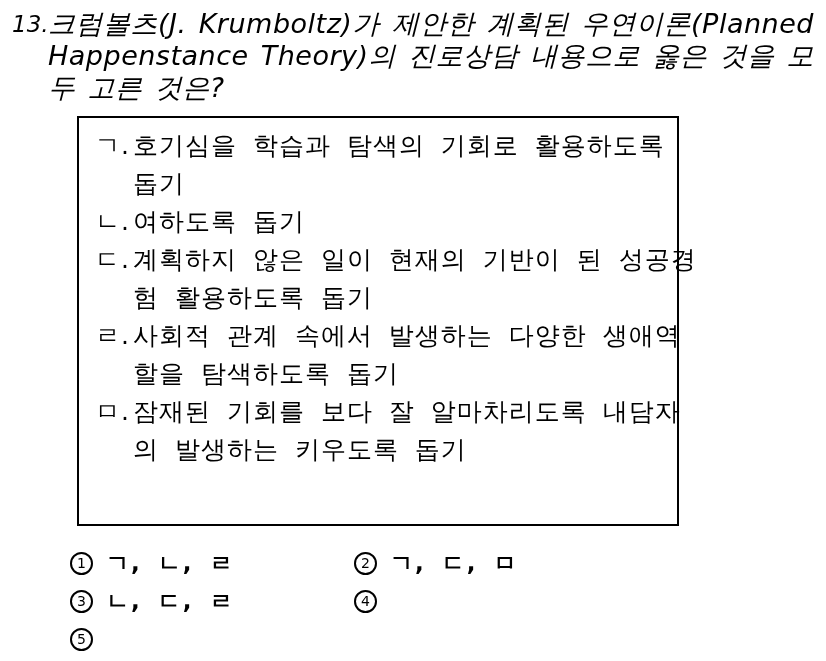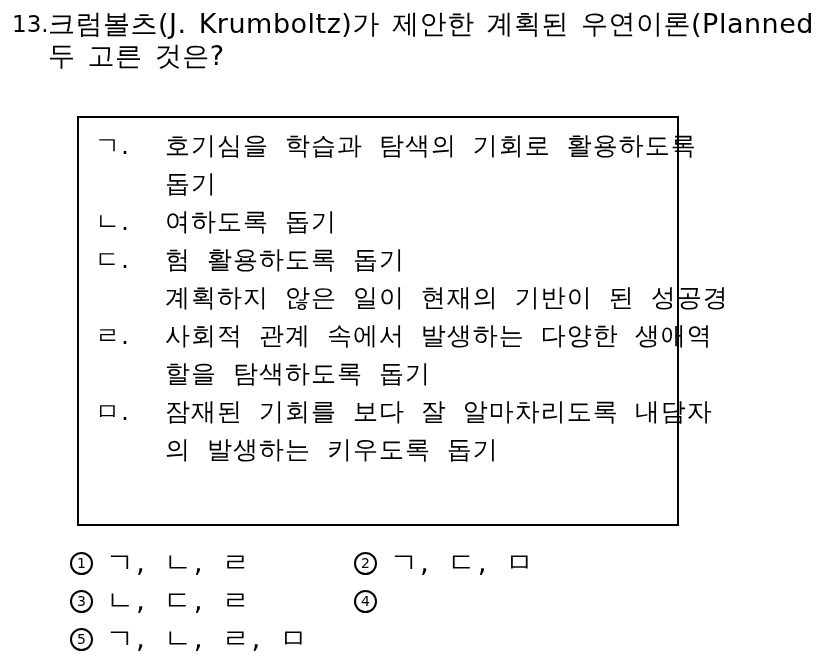--- a/index.html
+++ b/index.html
@@ -16,20 +16,21 @@
     overflow: hidden;
   }
 
   
   .question {
     position: absolute;
     left: 12px;
     top: 8px;
     display: flex;
     align-items: flex-start;
+    font-style: italic;
   }
   .qnum {
     font-size: 23px;
     line-height: 32px;
     width: 36px;
     flex-shrink: 0;
   }
   .qtext {
     font-size: 27px;
     line-height: 32px;
@@ -55,21 +56,20 @@
     line-height: 38px;
     letter-spacing: 1px;
     word-spacing: 7px;
   }
   .box-item .marker {
     width: 38px;
     flex-shrink: 0;
   }
   .box-item .item-lines {
     white-space: nowrap;
-    margin-left: 32px;
   }
 
   
   .options {
     position: absolute;
     left: 70px;
     top: 544px;
     width: 620px;
   }
   .opt-row {
@@ -90,33 +90,35 @@
     box-sizing: border-box;
     display: flex;
     align-items: center;
     justify-content: center;
     font-size: 14px;
     line-height: 1;
     margin-right: 13px;
     flex-shrink: 0;
   }
   .opt-label {
-    font-size: 28px;
+    font-size: 23px;
     letter-spacing: 2px;
     word-spacing: 6px;
     white-space: nowrap;
+    font-weight: bold;
   }
 </style>
 </head>
 <body>
 
 <div class="question">
   <div class="qnum">13.</div>
   <div class="qtext">
     <div>크럼볼츠(J. Krumboltz)가 제안한 계획된 우연이론(Planned</div>
+    <div>Happenstance Theory)의 진로상담 내용으로 옳은 것을 모</div>
     <div>두 고른 것은?</div>
   </div>
 </div>
 
 <div class="example-box">
 
   <div class="box-item">
     <div class="marker">ㄱ.</div>
     <div class="item-lines">
       <div>호기심을 학습과 탐색의 기회로 활용하도록</div>
@@ -127,22 +129,22 @@
   <div class="box-item">
     <div class="marker">ㄴ.</div>
     <div class="item-lines">
       <div>여하도록 돕기</div>
     </div>
   </div>
 
   <div class="box-item">
     <div class="marker">ㄷ.</div>
     <div class="item-lines">
+      <div>계획하지 않은 일이 현재의 기반이 된 성공경</div>
       <div>험 활용하도록 돕기</div>
-      <div>계획하지 않은 일이 현재의 기반이 된 성공경</div>
     </div>
   </div>
 
   <div class="box-item">
     <div class="marker">ㄹ.</div>
     <div class="item-lines">
       <div>사회적 관계 속에서 발생하는 다양한 생애역</div>
       <div>할을 탐색하도록 돕기</div>
     </div>
   </div>
@@ -176,17 +178,16 @@
       <div class="opt-label">ㄴ, ㄷ, ㄹ</div>
     </div>
     <div class="opt">
       <div class="opt-circle">4</div>
     </div>
   </div>
 
   <div class="opt-row">
     <div class="opt">
       <div class="opt-circle">5</div>
-      <div class="opt-label">ㄱ, ㄴ, ㄹ, ㅁ</div>
     </div>
   </div>
 
 </div>
 
 </body></html>

